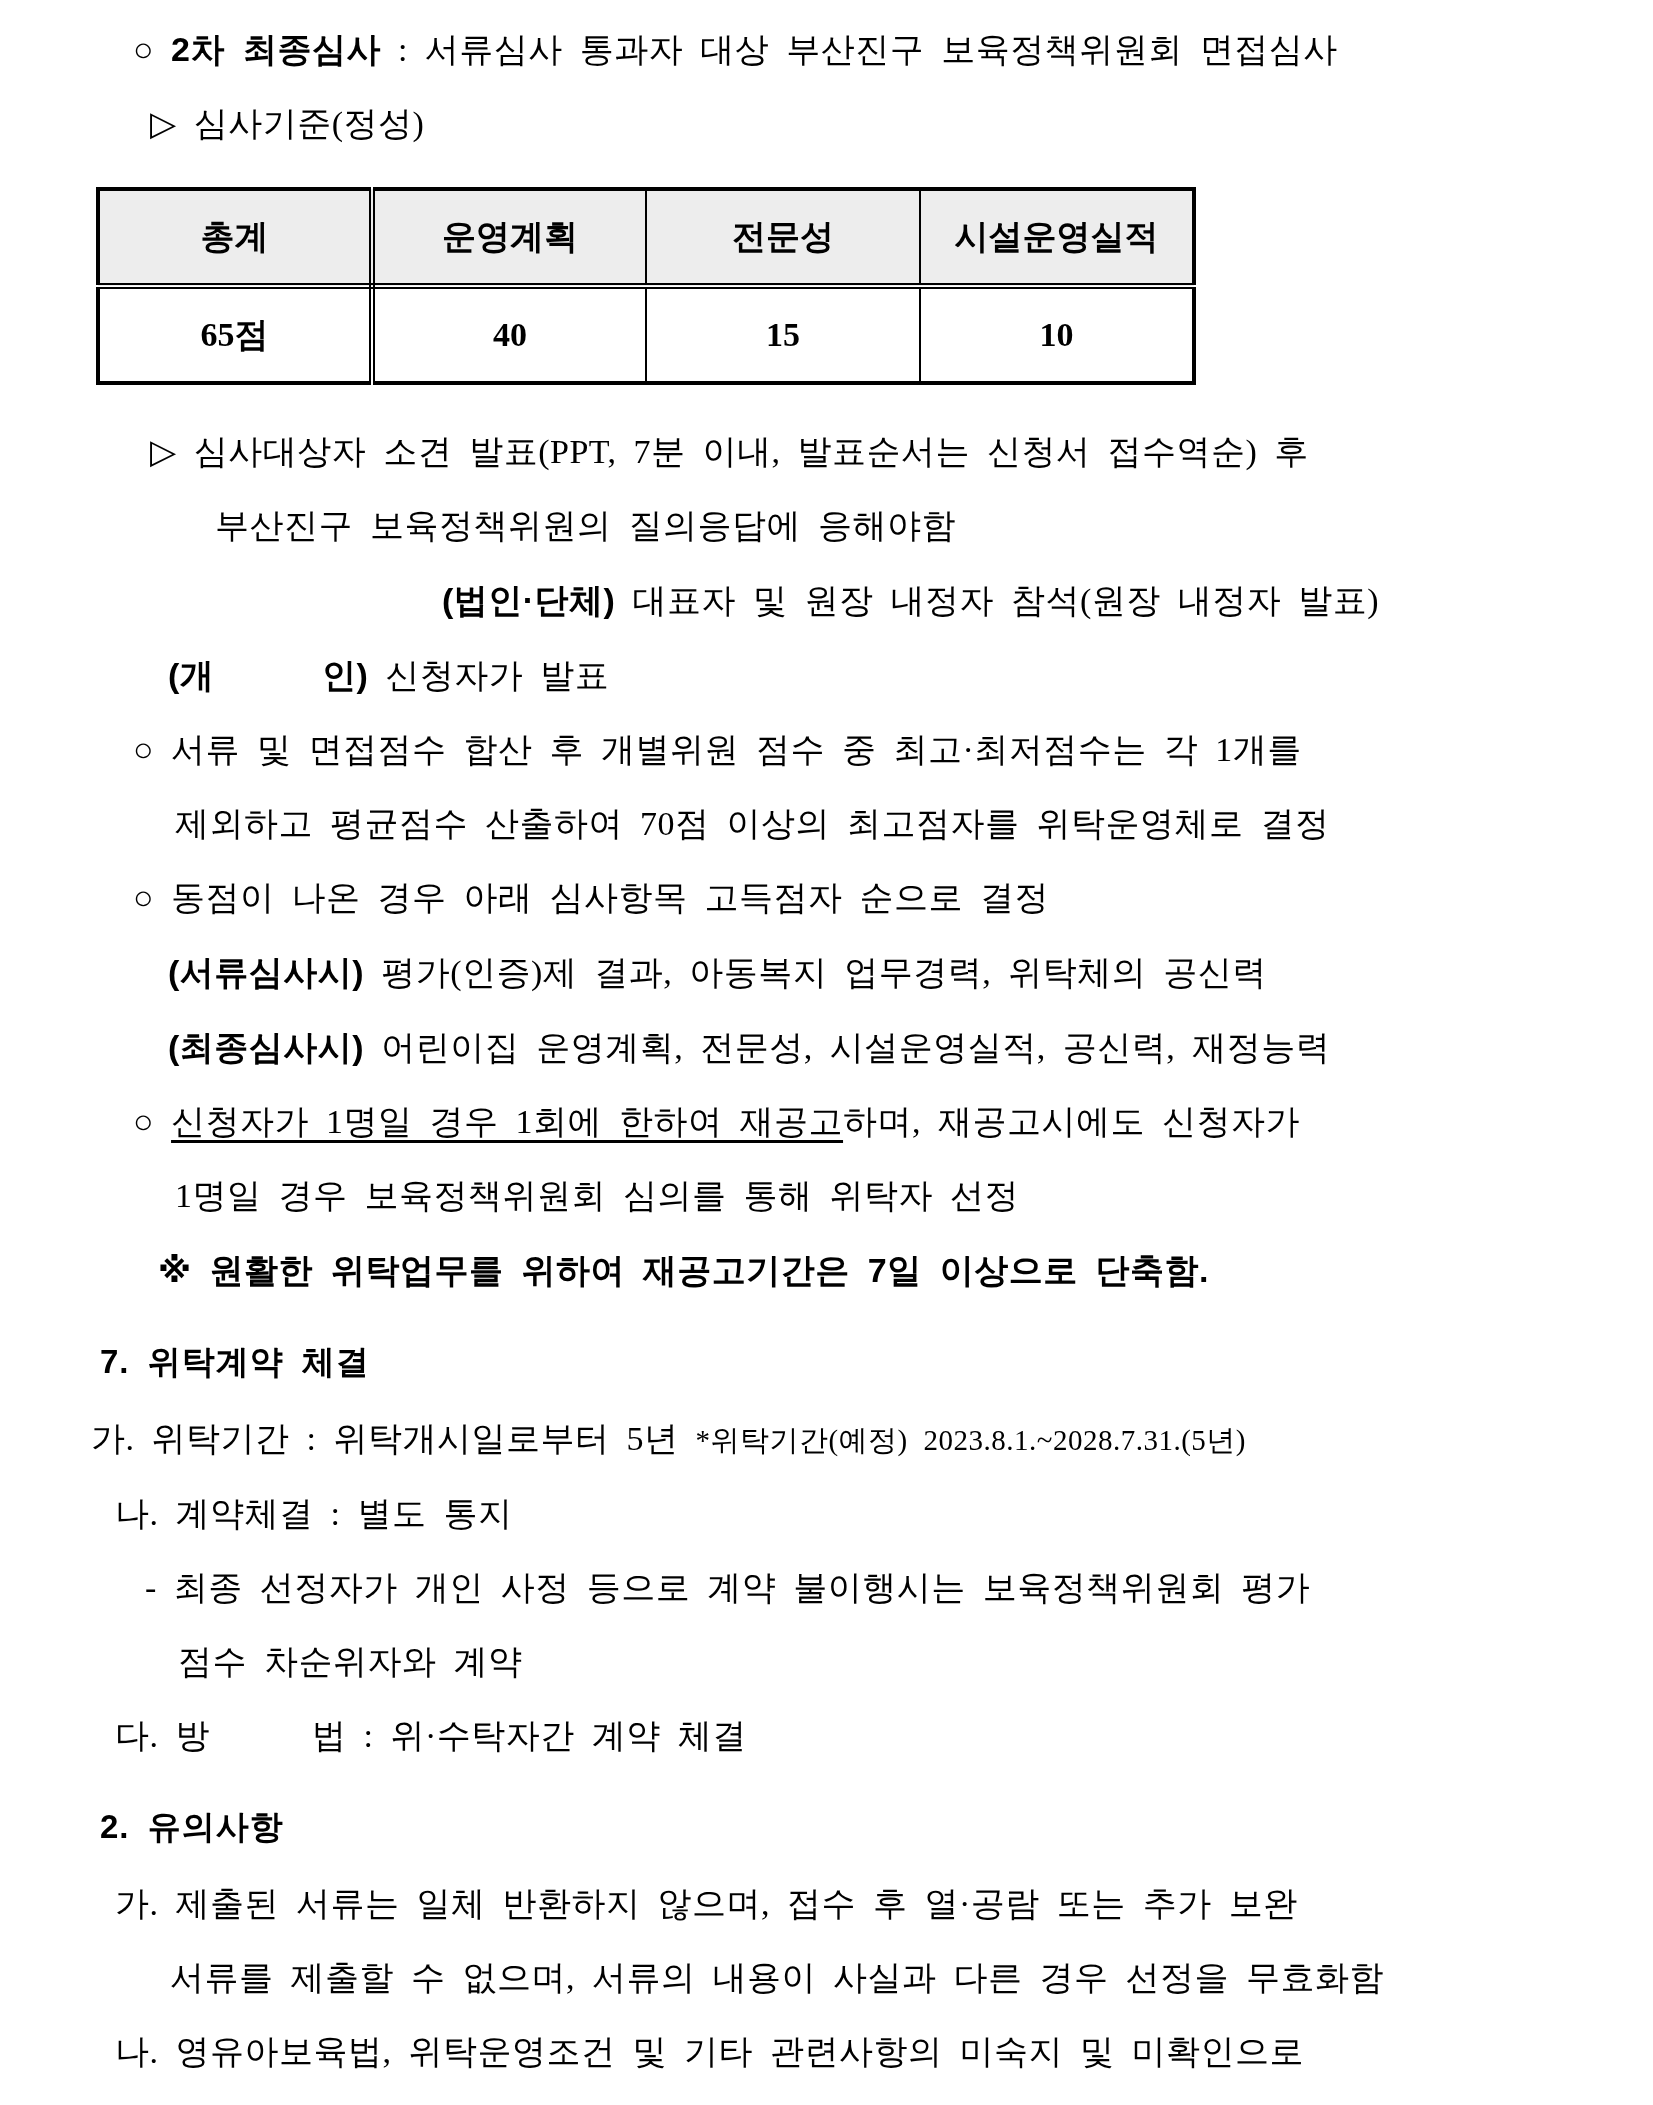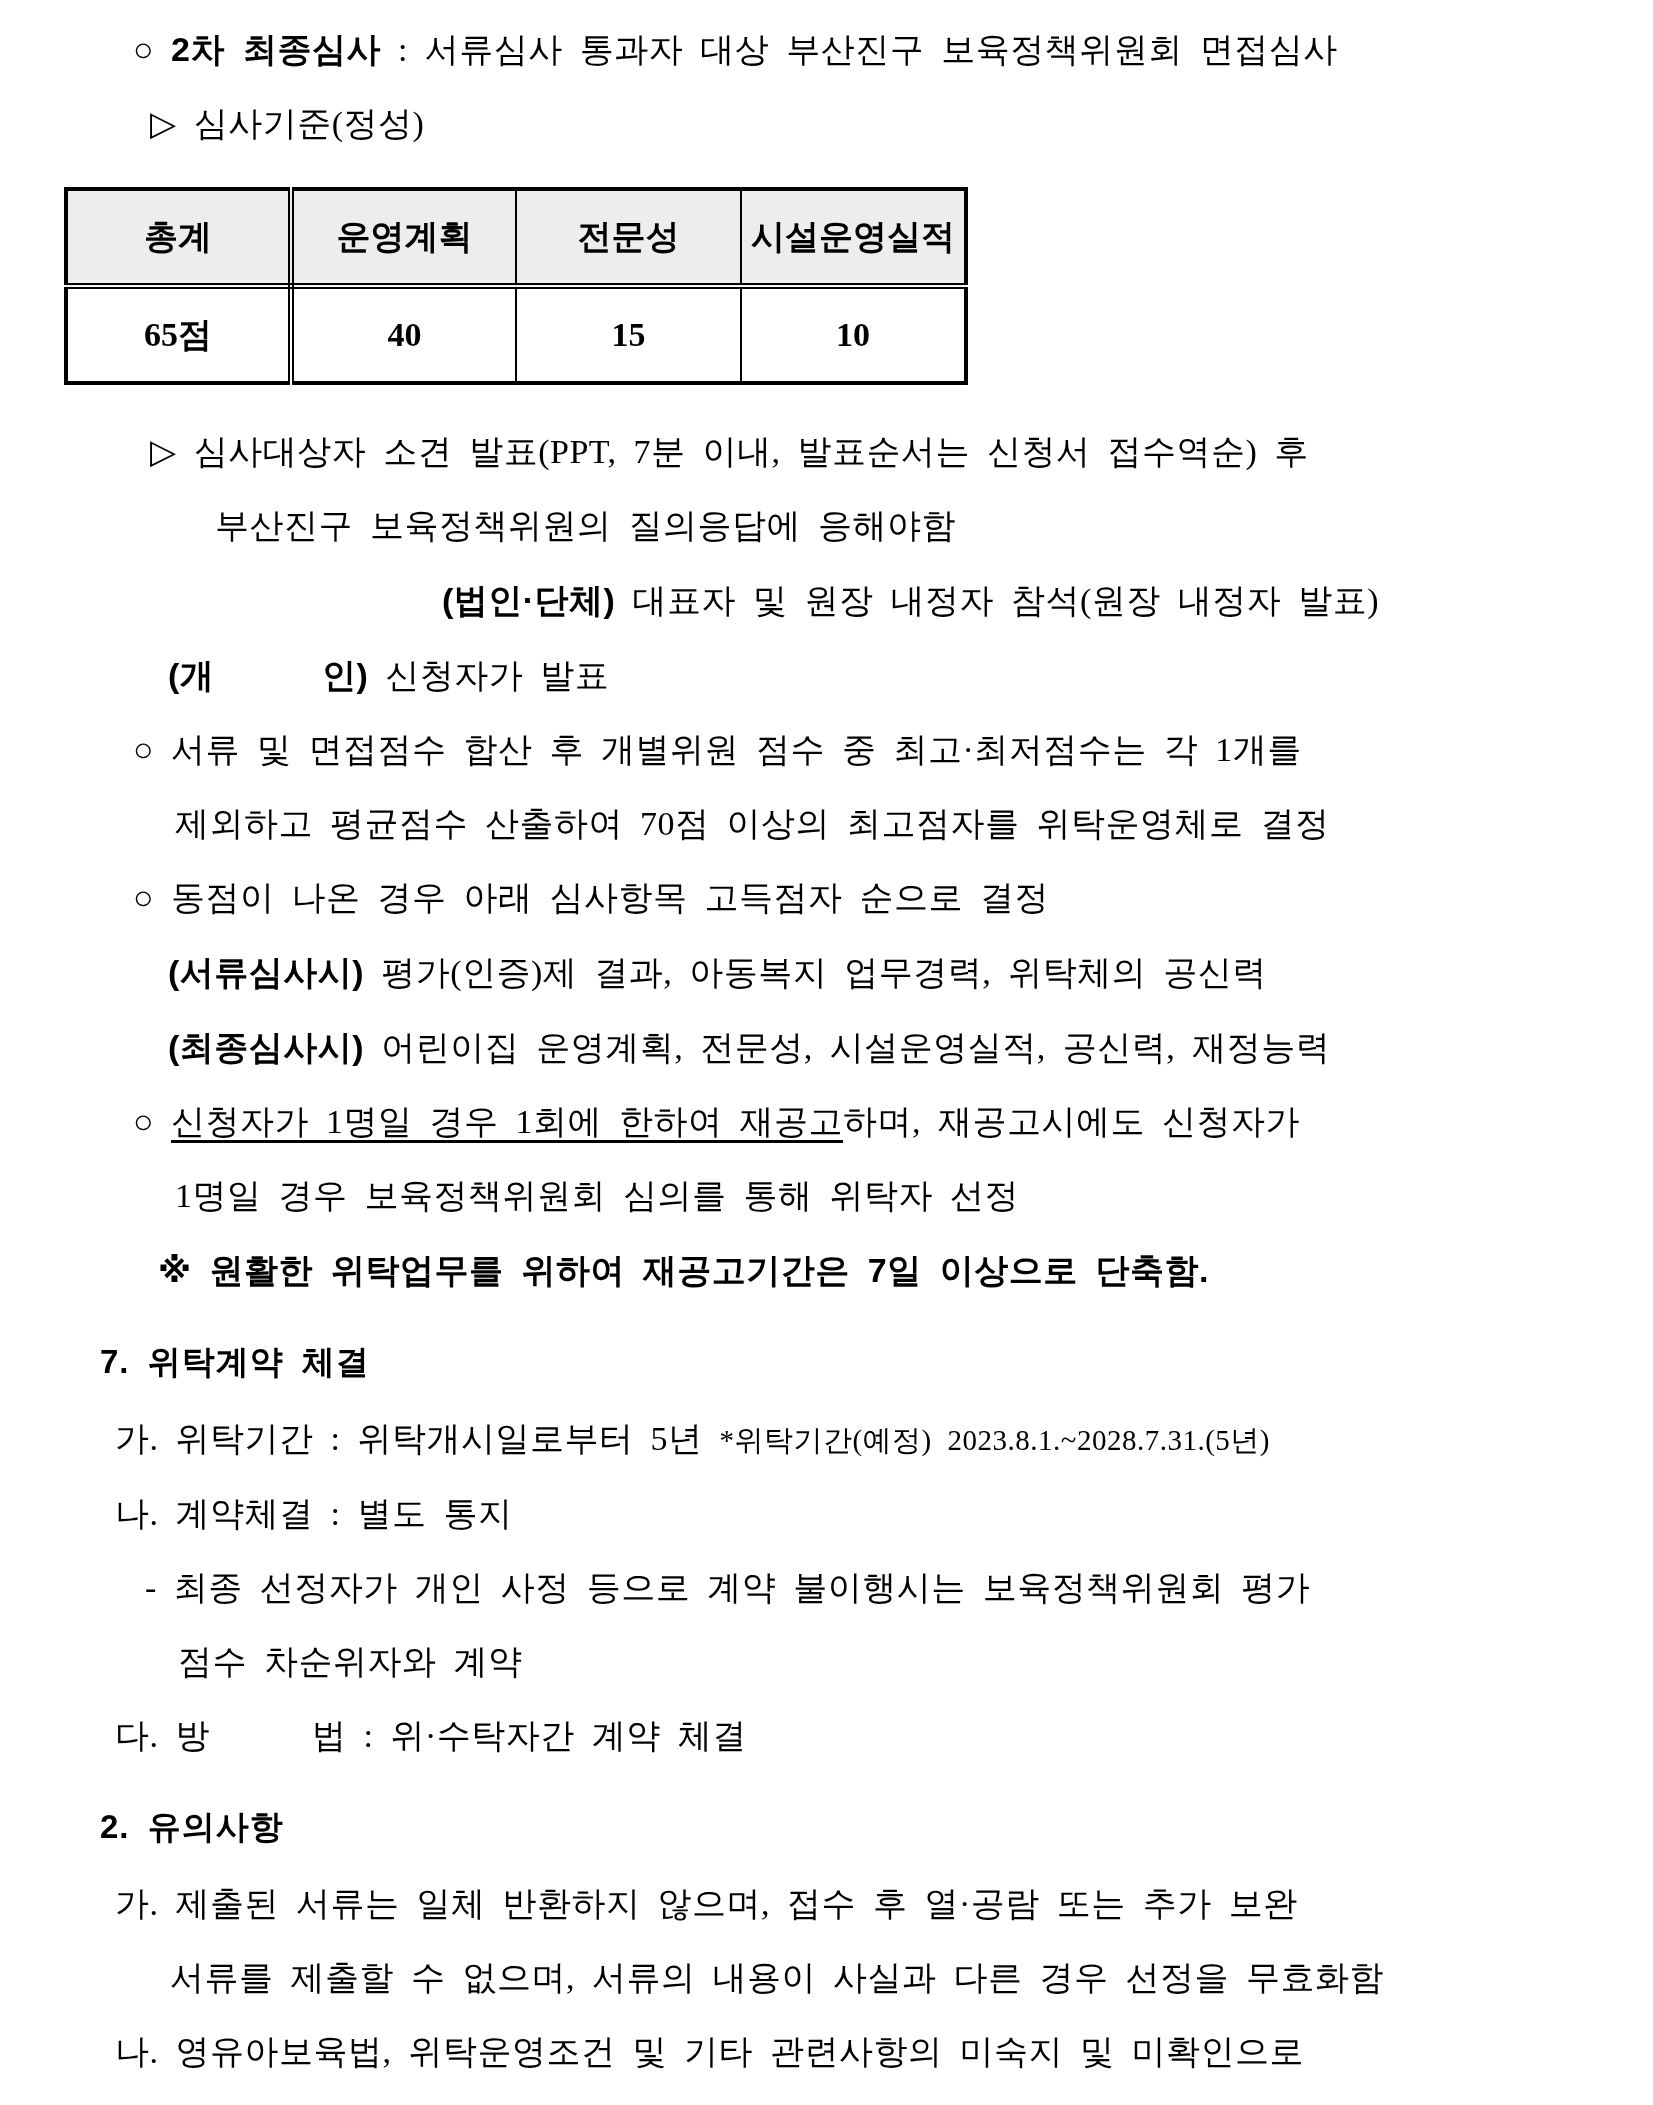--- a/index.html
+++ b/index.html
@@ -36,22 +36,22 @@
   .seg.sans { font-family: "Liberation Sans", "DejaVu Sans", sans-serif; }
   .seg.underline {
     text-decoration: underline;
     text-decoration-thickness: 2.5px;
     text-underline-offset: 7px;
   }
   .seg.small { font-size: 29px; }
 
   table.criteria {
     border-collapse: collapse;
-    margin: 26px 0 30px 64px;
-    width: 904px;
+    margin: 26px 0 30px 96px;
+    width: 1100px;
     table-layout: fixed;
   }
   table.criteria th, table.criteria td {
     height: 92px;
     text-align: center;
     vertical-align: middle;
     font-size: 34px;
     font-weight: bold;
     padding: 0;
   }
@@ -103,21 +103,21 @@
       <div class="line" style="margin-left: 168px;"><span class="seg bold sans">(개&nbsp;&nbsp;&nbsp;&nbsp;&nbsp;&nbsp;인)</span><span class="seg"> 신청자가 발표</span></div>
       <div class="line" style="margin-left: 133px;"><span class="seg">○ 서류 및 면접점수 합산 후 개별위원 점수 중 최고·최저점수는 각 1개를</span></div>
       <div class="line" style="margin-left: 175px;"><span class="seg">제외하고 평균점수 산출하여 70점 이상의 최고점자를 위탁운영체로 결정</span></div>
       <div class="line" style="margin-left: 133px; font-family: Liberation Serif, serif;"><span class="seg">○ 동점이 나온 경우 아래 심사항목 고득점자 순으로 결정</span></div>
       <div class="line" style="margin-left: 168px;"><span class="seg bold sans">(서류심사시)</span><span class="seg"> 평가(인증)제 결과, 아동복지 업무경력, 위탁체의 공신력</span></div>
       <div class="line" style="margin-left: 168px;"><span class="seg bold sans">(최종심사시)</span><span class="seg"> 어린이집 운영계획, 전문성, 시설운영실적, 공신력, 재정능력</span></div>
       <div class="line" style="margin-left: 133px;"><span class="seg">○ </span><span class="seg underline">신청자가 1명일 경우 1회에 한하여 재공고</span><span class="seg">하며, 재공고시에도 신청자가</span></div>
       <div class="line" style="margin-left: 175px;"><span class="seg">1명일 경우 보육정책위원회 심의를 통해 위탁자 선정</span></div>
       <div class="line" style="margin-left: 158px;"><span class="seg bold sans">※ 원활한 위탁업무를 위하여 재공고기간은 7일 이상으로 단축함.</span></div>
       <div class="line heading" style="margin-left: 100px;"><span class="seg">7. 위탁계약 체결</span></div>
-      <div class="line" style="margin-left: 115px;"><span class="seg">가. 위탁기간 : 위탁개시일로부터 5년 </span><span class="seg small">*위탁기간(예정) 2023.8.1.~2028.7.31.(5년)</span></div>
+      <div class="line" style="margin-left: 91px;"><span class="seg">가. 위탁기간 : 위탁개시일로부터 5년 </span><span class="seg small">*위탁기간(예정) 2023.8.1.~2028.7.31.(5년)</span></div>
       <div class="line" style="margin-left: 115px;"><span class="seg">나. 계약체결 : 별도 통지</span></div>
       <div class="line" style="margin-left: 145px;"><span class="seg">- 최종 선정자가 개인 사정 등으로 계약 불이행시는 보육정책위원회 평가</span></div>
       <div class="line" style="margin-left: 178px;"><span class="seg">점수 차순위자와 계약</span></div>
       <div class="line" style="margin-left: 115px;"><span class="seg">다. 방&nbsp;&nbsp;&nbsp;&nbsp;&nbsp;&nbsp;법 : 위·수탁자간 계약 체결</span></div>
       <div class="line heading" style="margin-left: 100px;"><span class="seg">2. 유의사항</span></div>
       <div class="line" style="margin-left: 115px;"><span class="seg">가. 제출된 서류는 일체 반환하지 않으며, 접수 후 열·공람 또는 추가 보완</span></div>
       <div class="line" style="margin-left: 170px;"><span class="seg">서류를 제출할 수 없으며, 서류의 내용이 사실과 다른 경우 선정을 무효화함</span></div>
       <div class="line" style="margin-left: 115px;"><span class="seg">나. 영유아보육법, 위탁운영조건 및 기타 관련사항의 미숙지 및 미확인으로</span></div>
       <div class="line" style="margin-left: 170px;"></div>
     </div>

